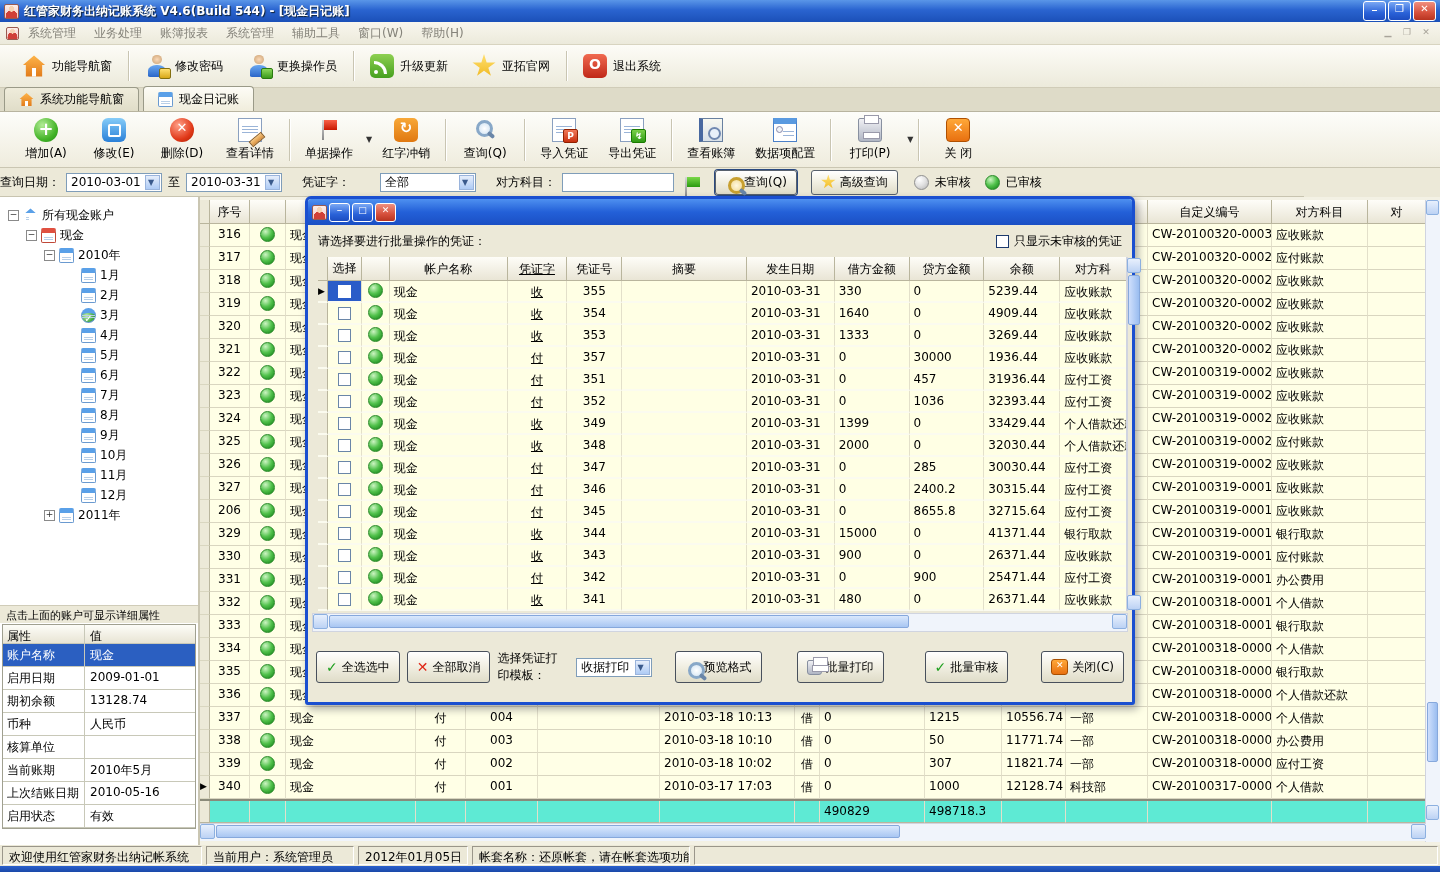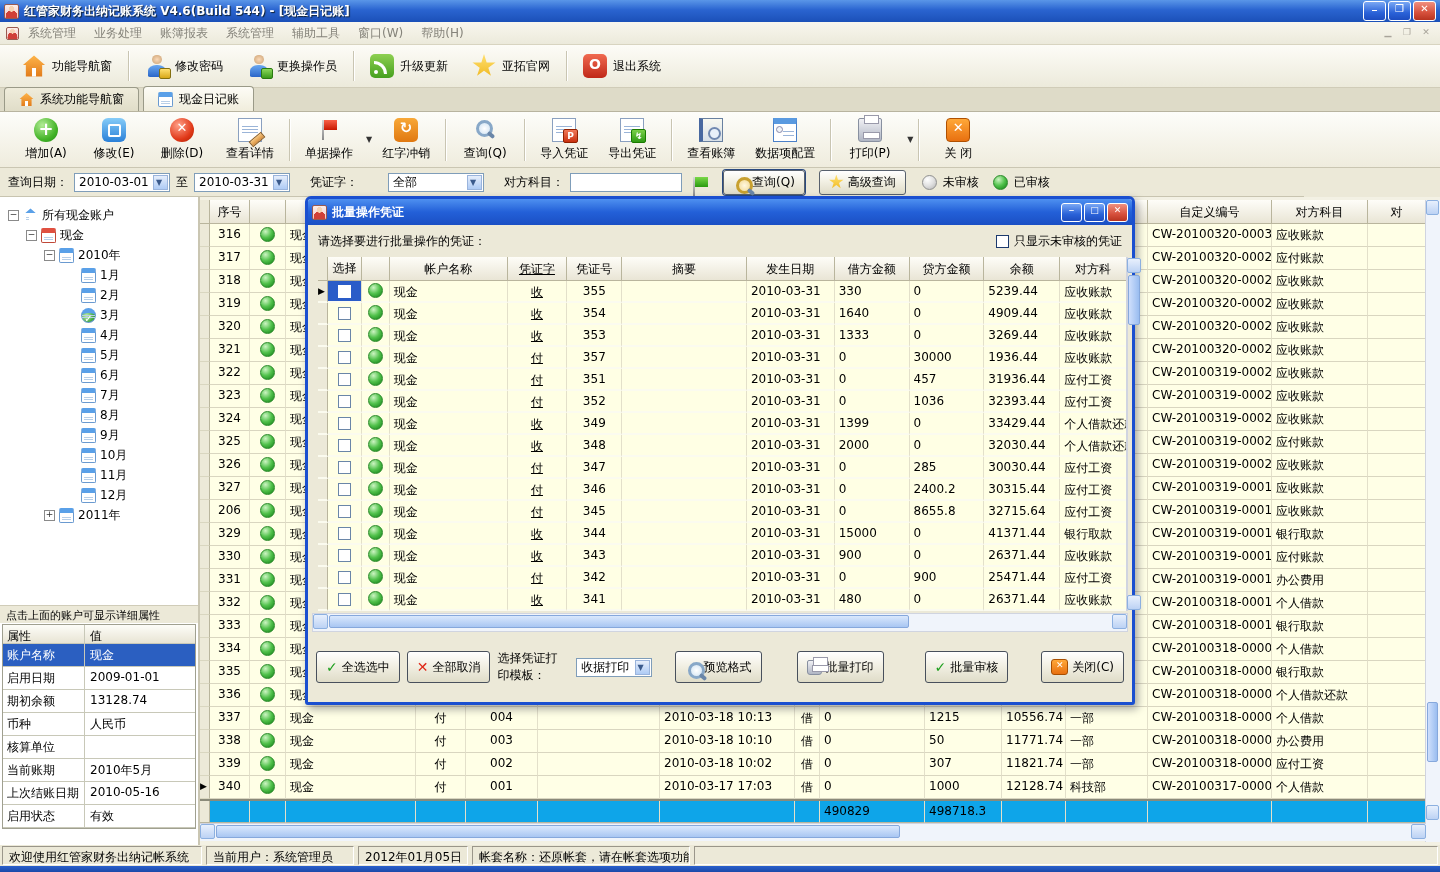--- a/index.html
+++ b/index.html
@@ -95,21 +95,21 @@
   .tab{display:flex;align-items:center;gap:6px;height:23px;padding:0 14px;border:1px solid #9a9a88;border-bottom:none;border-radius:4px 4px 0 0;background:linear-gradient(#efecdb,#e0ddc8);margin-left:4px;}
   .tab.active{background:linear-gradient(#fdfcf6,#f0eddc);height:24px;}
   
   .actionbar{position:absolute;left:0;top:112px;width:1440px;height:56px;background:linear-gradient(#fdfdfa,#efecdd);
     border-bottom:1px solid #cac6b2;box-sizing:border-box;display:flex;align-items:center;padding-left:12px;}
   .abtn{display:flex;flex-direction:column;align-items:center;gap:3px;padding:2px 10px;min-width:48px;}
   .abtn .lbl{white-space:nowrap;font-size:12px;}
   .asep{width:1px;height:42px;background:#c9c5b2;margin:0 5px;box-shadow:1px 0 0 #fff;}
   
   .querybar{position:absolute;left:0;top:168px;width:1304px;height:29px;background:#ece9d8;border-bottom:1px solid #c8c4b0;
-    box-sizing:border-box;display:flex;align-items:center;padding-left:8px;gap:6px;}
+    box-sizing:border-box;display:flex;align-items:center;gap:6px;}
   .qlabel{white-space:nowrap;}
   .combo{height:19px;background:#fff;border:1px solid #7f9db9;display:flex;align-items:center;box-sizing:border-box;position:relative;padding-left:4px;}
   .combo .cbtn{position:absolute;right:1px;top:1px;bottom:1px;width:15px;background:linear-gradient(#e6eefb,#aecbf5);border:1px solid #9ab4dc;box-sizing:border-box;}
   .combo .cbtn::after{content:"▼";position:absolute;left:2px;top:2px;font-size:8px;color:#3a5a8c;}
   .tfield{height:19px;background:#fff;border:1px solid #7f9db9;box-sizing:border-box;}
   .xpbtn{height:23px;border:1px solid #58616d;border-radius:3px;background:linear-gradient(#ffffff,#f2f0e4 45%,#dfdcc8);
     display:flex;align-items:center;gap:4px;padding:0 9px;white-space:nowrap;}
   .xpbtn.strong{box-shadow:0 0 0 1px #2a4a80;}
   .sphere{width:15px;height:15px;border-radius:50%;display:inline-block;flex:none;
     background:radial-gradient(circle at 35% 28%,#ccf4c2,#52c24c 48%,#2b9a2b 78%,#1d7a1d);border:1px solid #2a8a2a;box-sizing:border-box;}
@@ -143,21 +143,21 @@
   .mrow{height:23px;background:#ffffe6;}
   .mc{border-right:1px solid #e3e0ca;border-bottom:1px solid #d9d6c0;box-sizing:border-box;padding:3px 0 0 4px;
       white-space:nowrap;overflow:hidden;font-size:12px;}
   .tc{text-align:center;padding-left:0;}
   .c1{width:10px;background:#ece9d8;border-right:1px solid #b9b59d;padding:0;}
   .c2{width:40px;}.c3{width:36px;padding-top:3px;}.c4{width:130px;}.c5{width:50px;}.c6{width:72px;}
   .c7{width:122px;}.c8{width:135px;}.c9{width:25px;}.c10{width:105px;}.c11{width:77px;}
   .c12{width:64px;}.c13{width:82px;}.c14{width:124px;text-align:center;}.c15{width:96px;}.c16{width:58px;}
   .rowind{position:relative;}
   .rowind.on::after{content:"▶";position:absolute;left:0px;top:5px;font-size:9px;color:#000;}
-  .totrow{display:flex;height:22px;background:#0ea5e9;border-top:2px solid #8a8a7a;}
+  .totrow{display:flex;height:22px;background:#5eead4;border-top:2px solid #8a8a7a;}
   .totrow .mc{border-bottom:1px solid #b9b59d;}
   
   .vscroll{position:absolute;right:0;top:3px;width:14px;height:642px;background:#f0f4fb;border-left:1px solid #d0d4e0;}
   .hscroll{position:absolute;left:0;bottom:4px;width:1226px;height:17px;background:#f0f4fb;border-top:1px solid #d0d4e0;}
   .sbtn{position:absolute;background:linear-gradient(#e8f0fd,#bcd2f4);border:1px solid #8cb0e0;box-sizing:border-box;border-radius:2px;}
   .sbtn::after{position:absolute;left:0;right:0;top:1px;text-align:center;font-size:8px;color:#40567e;}
   .sthumb{position:absolute;background:linear-gradient(90deg,#cfdffc,#9abdf0);border:1px solid #86a8dc;border-radius:2px;box-sizing:border-box;}
   .hthumb{background:linear-gradient(#dae8fd,#a8c6f2);}
   
   .dialog{position:absolute;left:305px;top:196px;width:830px;height:509px;border:3px solid #1a4fd0;border-radius:6px 6px 3px 3px;
@@ -1079,21 +1079,20 @@
   <div class="hscroll">
     <span class="sbtn" style="left:0;top:0;width:15px;height:15px;"></span>
     <span class="sthumb hthumb" style="left:16px;top:1px;width:684px;height:13px;"></span>
     <span class="sbtn" style="right:0;top:0;width:15px;height:15px;"></span>
   </div>
 </div>
 
 <div class="dialog">
   <div class="dtitle">
     <span class="avatar"></span>
-    <span class="t-text">批量操作凭证</span>
     <span class="dwinbtn min"></span>
     <span class="dwinbtn max"></span>
     <span class="dwinbtn close"></span>
   </div>
   <div class="dbody">
     <div class="dprompt">
       <span>请选择要进行批量操作的凭证：</span>
       <span class="sp"></span>
       <span class="ckbox"></span>
       <span>只显示未审核的凭证</span>

